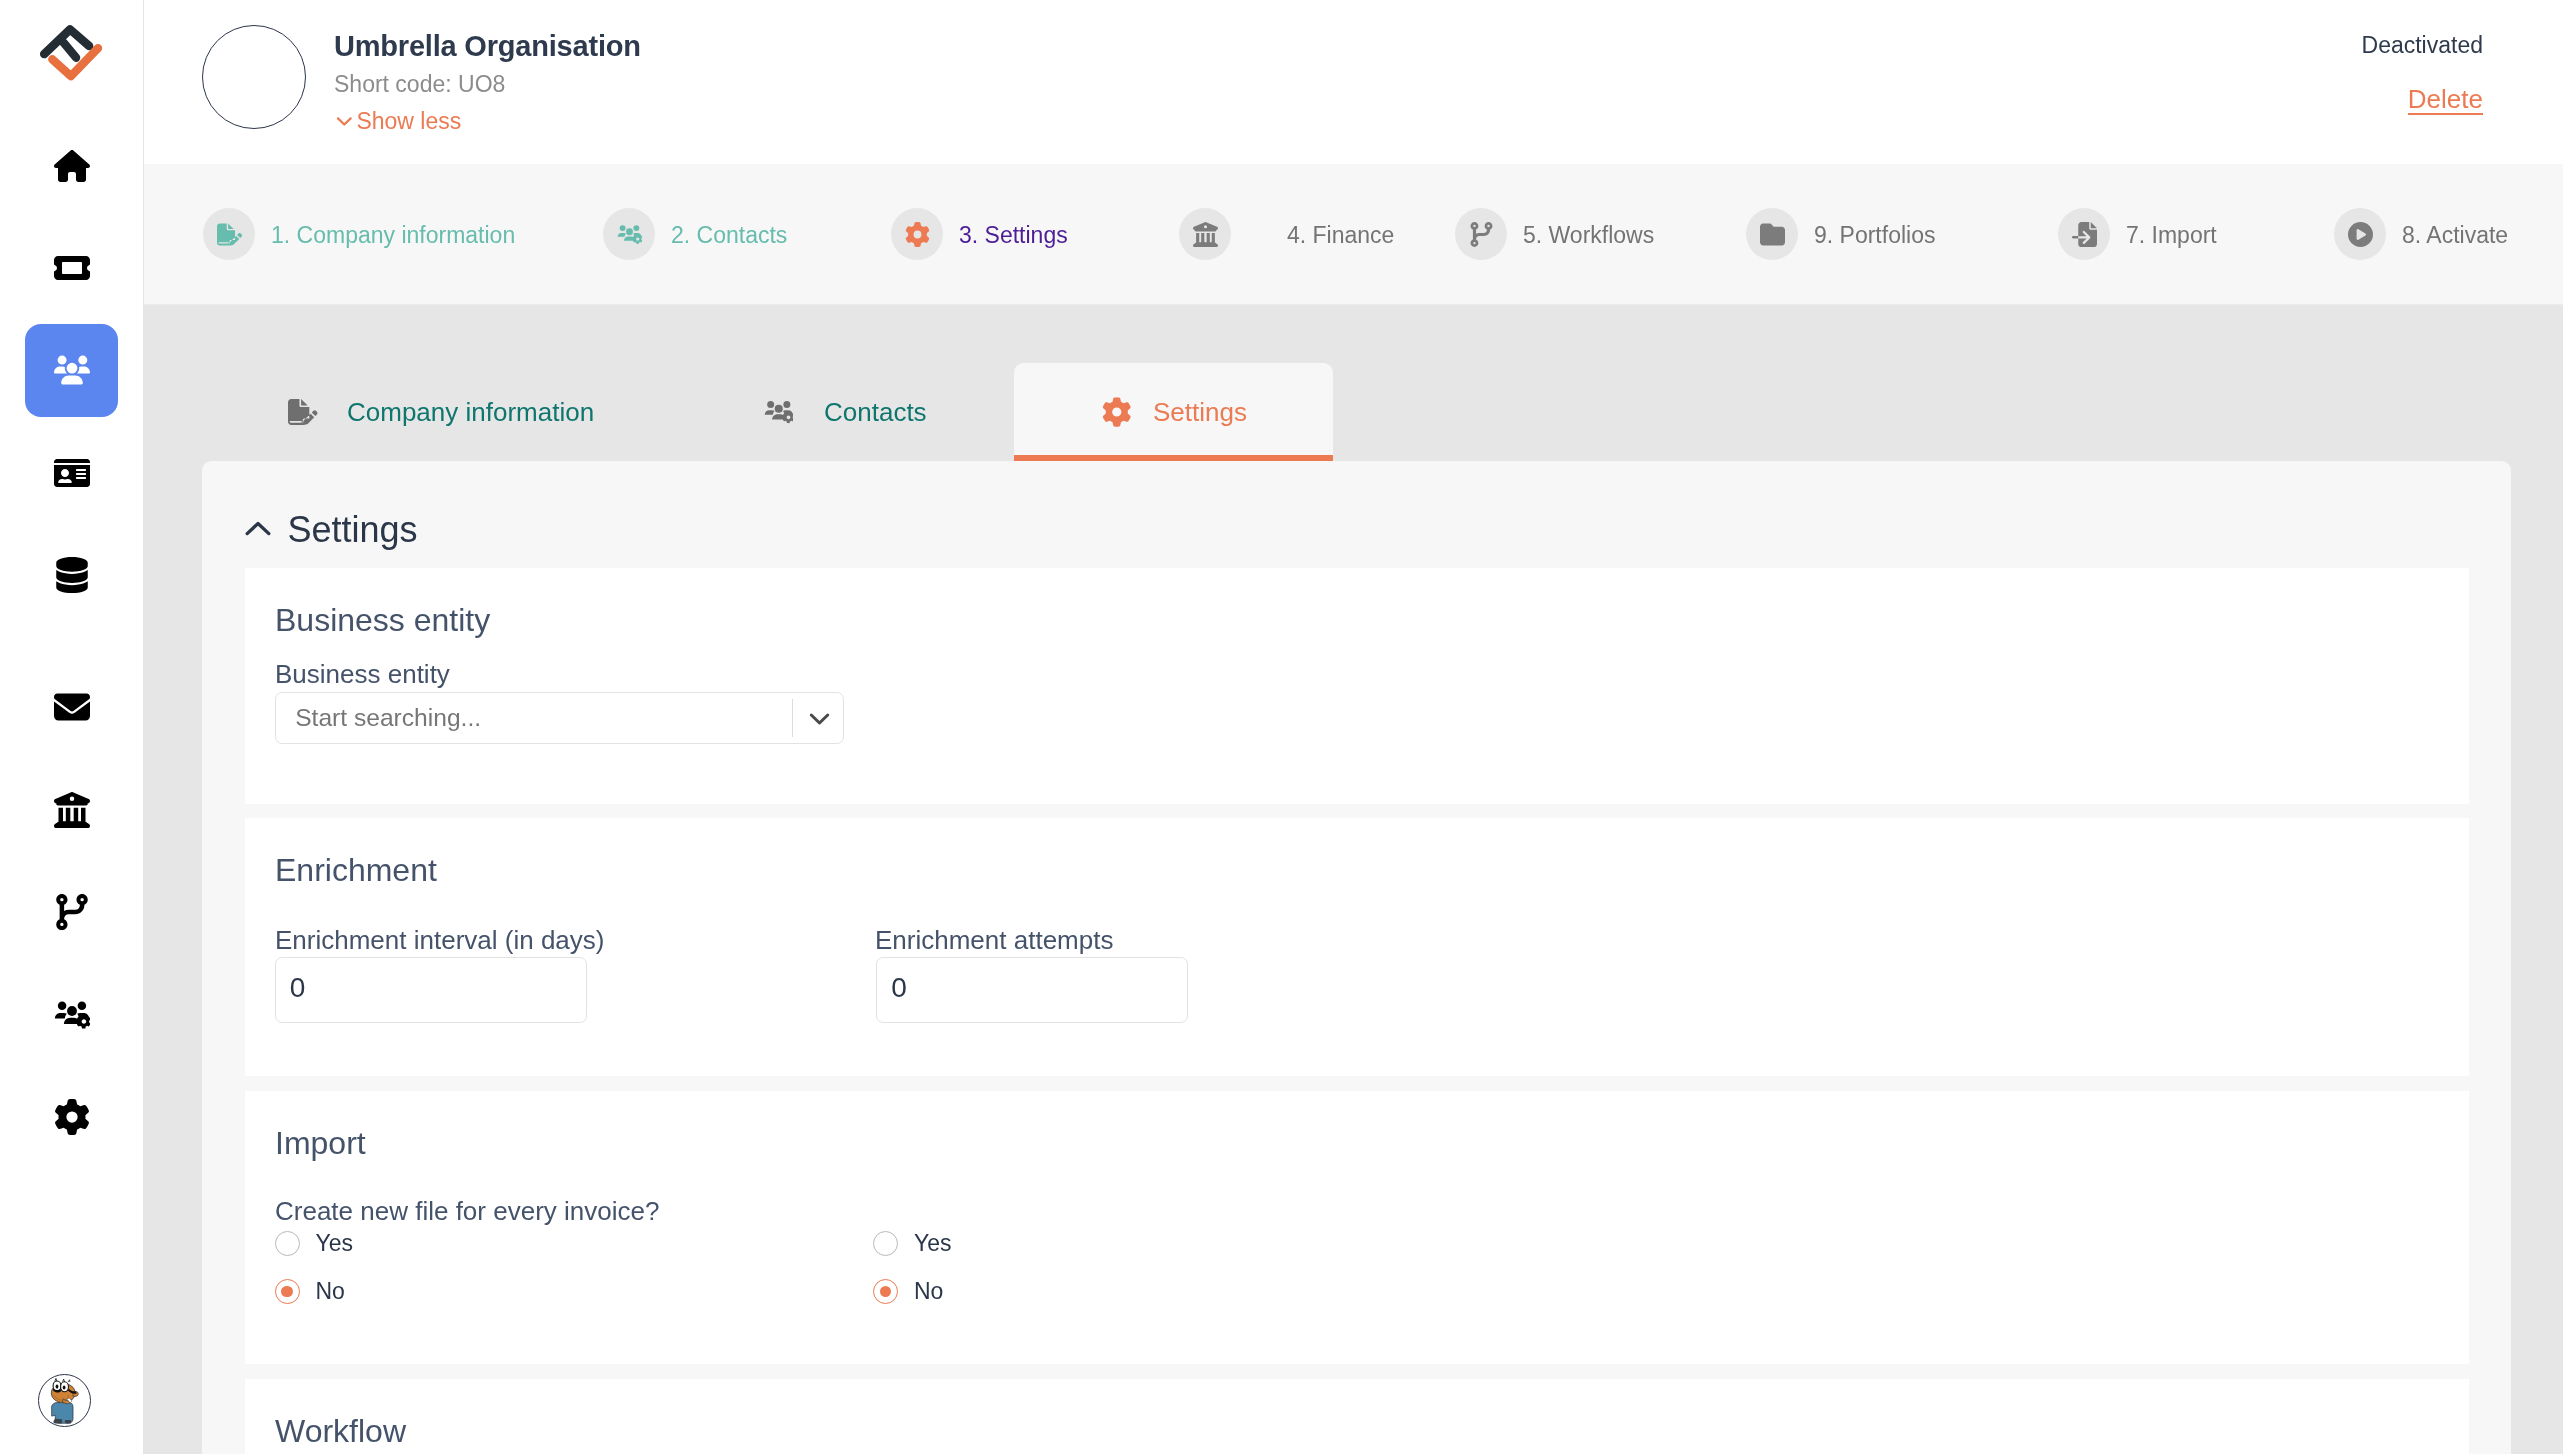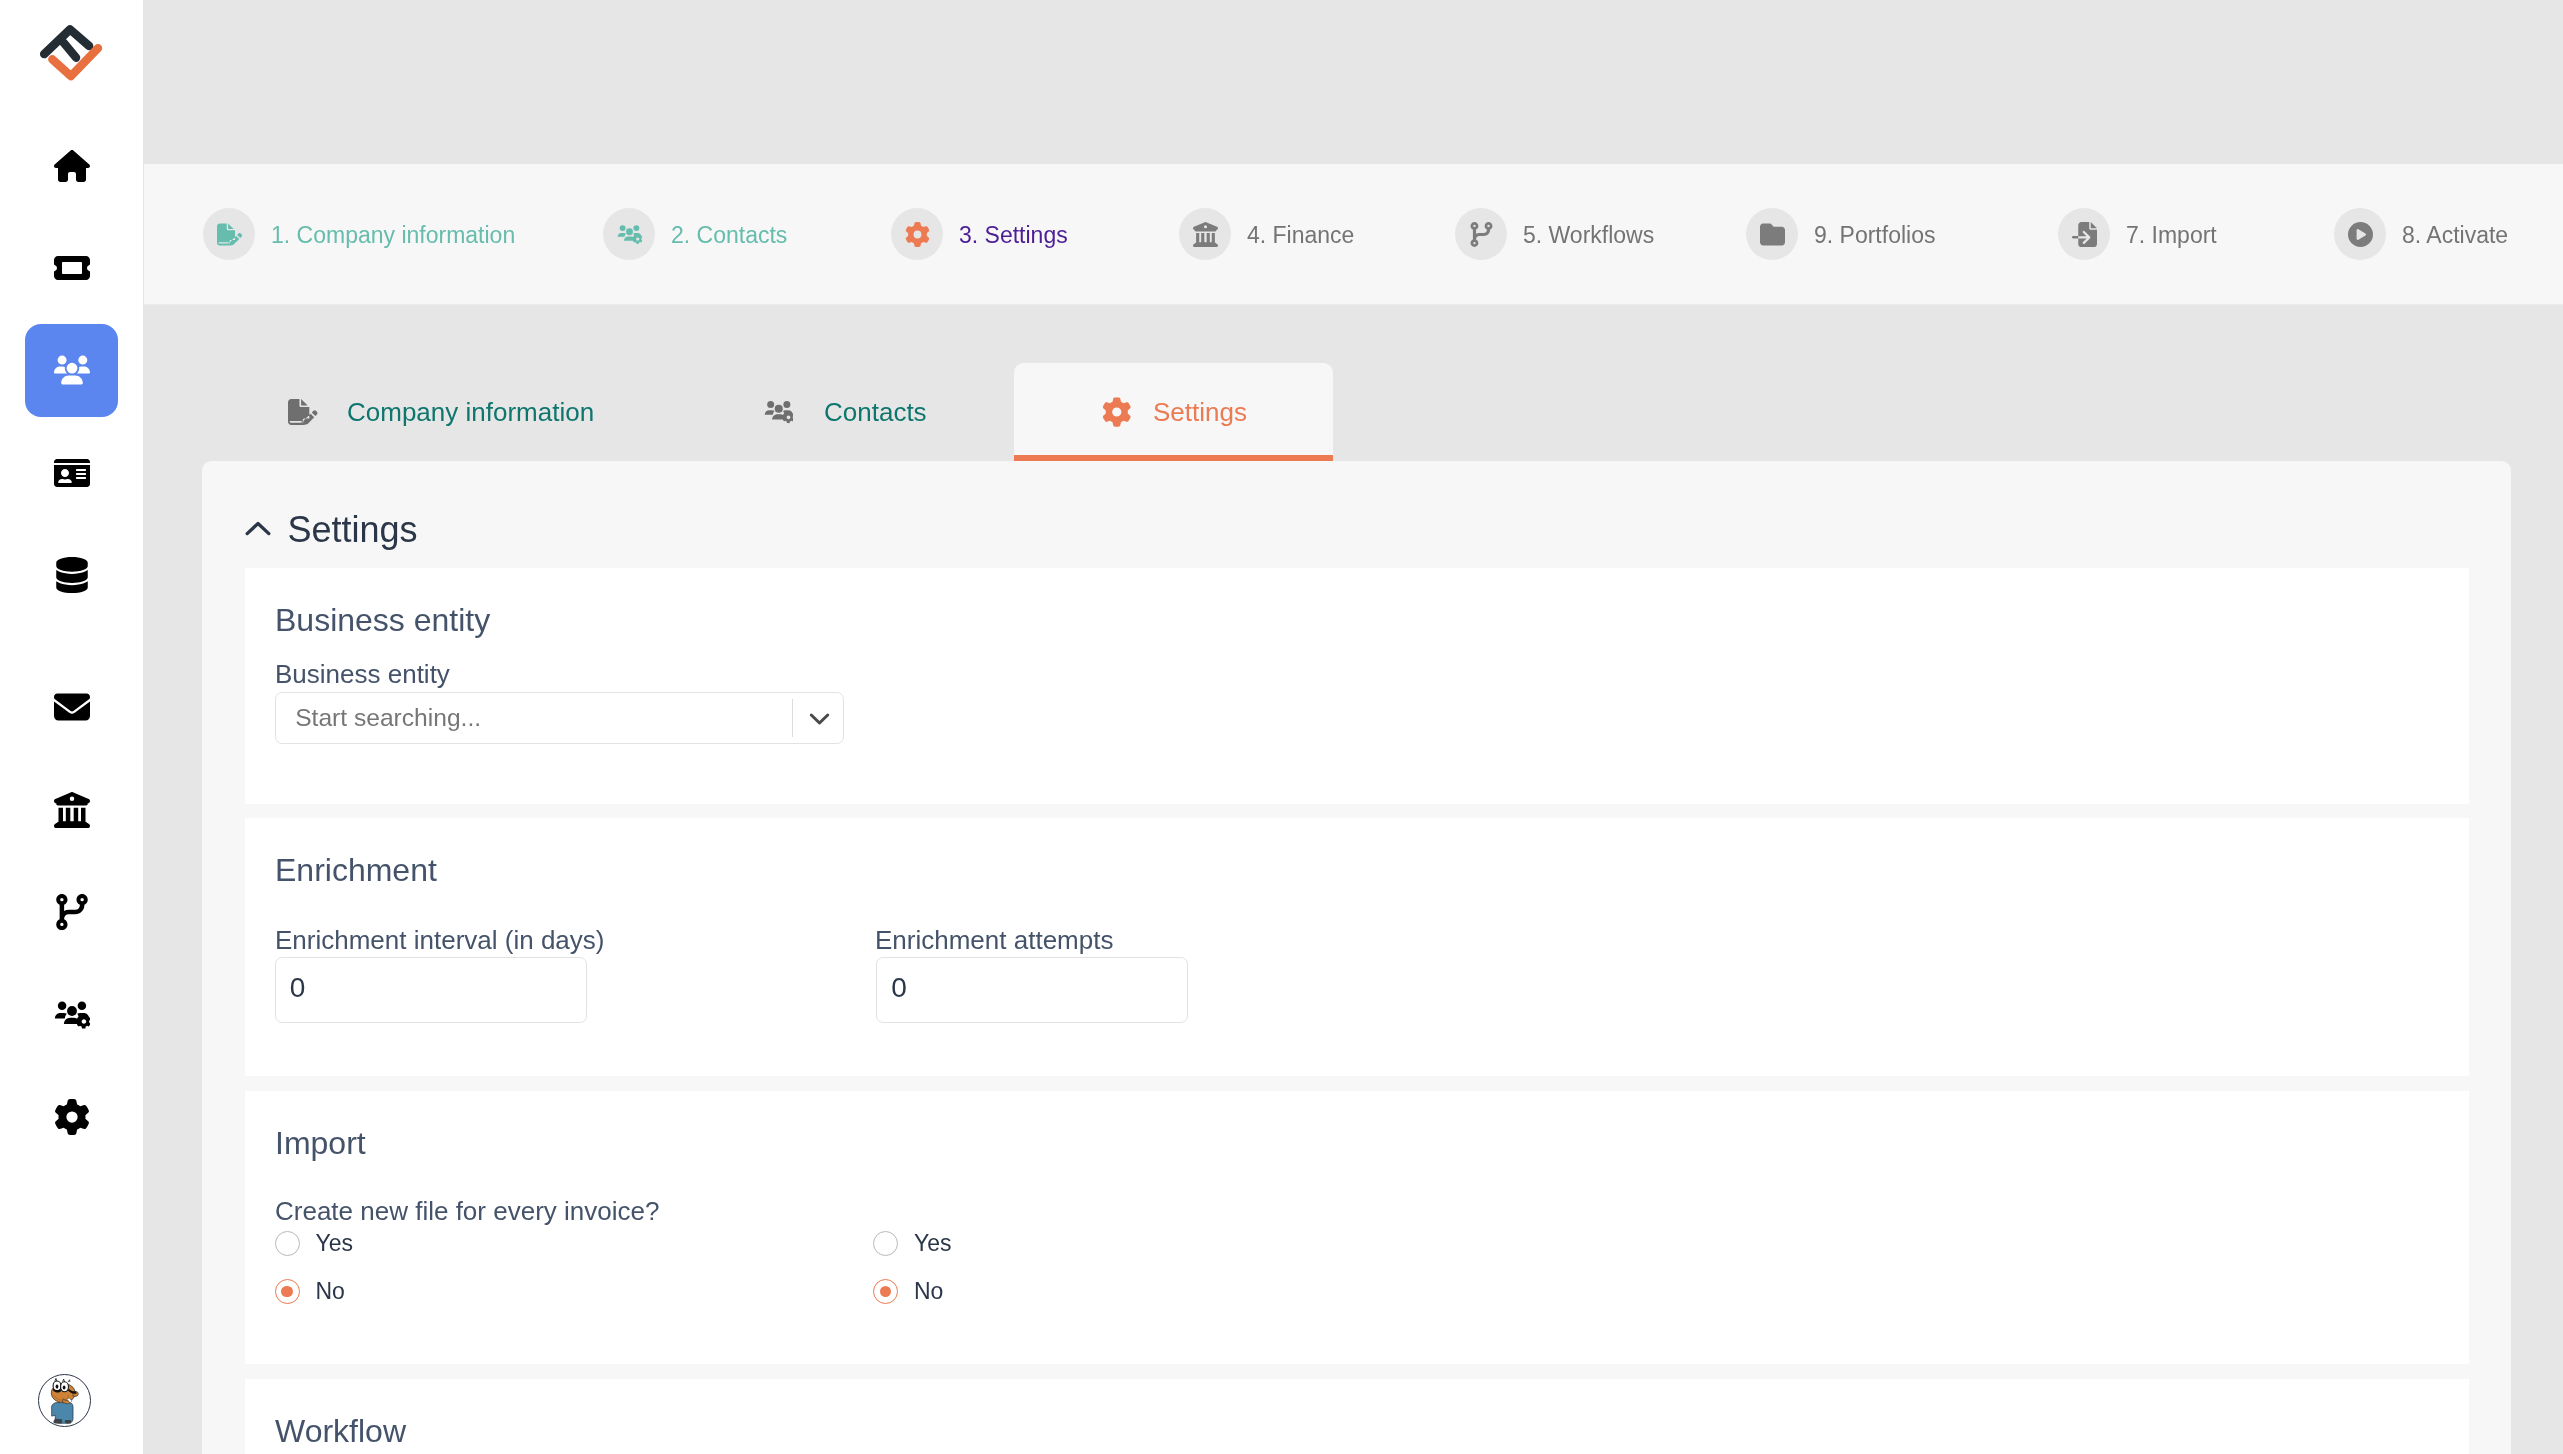--- a/index.html
+++ b/index.html
@@ -172,20 +172,33 @@
 
           <path d="M20 27.5 C23 30 26 31 29 29 L29 26 C26 27.5 23 26.5 21 24.5 Z" fill="#cd8236" stroke="#24323c" stroke-width="0.7"></path>
           <path d="M25 25 L29 29 L31 27 L27.5 23.5 Z" fill="#fff" stroke="#24323c" stroke-width="0.5"></path>
         </g>
       </svg>
     </div>
   </div>
 
   <div class="main"></div>
 
+  <div class="pagehead">
+    <div class="org-avatar"></div>
+    <div class="org-name">Umbrella Organisation</div>
+    <div class="org-code">Short code: UO8</div>
+    <div class="showless">
+      <svg width="20.6" height="20.6" viewBox="0 0 24 24">
+          <path d="M4.6 8.6l7.4 7.2 7.4-7.2" fill="none" stroke="#ec7a52" stroke-width="2.6" stroke-linecap="round" stroke-linejoin="round"></path>
+        </svg>
+      <span>Show less</span>
+    </div>
+    <div class="status">Deactivated</div>
+    <div class="delete">Delete</div>
+  </div>
 
   <div class="steps">
       <div class="step done" style="left: 59px; text-align: right;">
         <div class="step-ic">
           <svg width="25" height="25" viewBox="0 0 576 512" fill="#66bcad">
             <path d="M64 0C28.7 0 0 28.7 0 64V448c0 35.3 28.7 64 64 64H288V416c0-17.7 14.3-32 32-32h96V160H256c-17.7 0-32-14.3-32-32V0H64zM256 0V128H384L256 0zM549.8 235.7l14.4 14.4c15.6 15.6 15.6 40.9 0 56.6l-29.4 29.4-71-71 29.4-29.4c15.6-15.6 40.9-15.6 56.6 0zM311.9 417L441.1 287.8l71 71L382.9 487.9c-4.1 4.1-9.2 7-14.9 8.4l-60.1 15c-5.5 1.4-11.2-.2-15.2-4.2s-5.6-9.7-4.2-15.2l15-60.1c1.4-5.6 4.3-10.8 8.4-14.9zM32 448c0-8.8 7.2-16 16-16h208c8.8 0 16 7.2 16 16s-7.2 16-16 16H48c-8.8 0-16-7.2-16-16z"></path>
           </svg>
         </div>
         <div class="step-lb">1. Company information</div>
       </div>
@@ -204,21 +217,21 @@
         <div class="step-lb">2. Contacts</div>
       </div>
       <div class="step cur" style="left: 747px;">
         <div class="step-ic">
           <svg width="25" height="25" viewBox="0 0 512 512" fill="#ec7a52">
             <path d="M495.9 166.6c3.2 8.7 .5 18.4-6.4 24.6l-43.3 39.4c1.1 8.3 1.7 16.8 1.7 25.4s-.6 17.1-1.7 25.4l43.3 39.4c6.9 6.2 9.6 15.9 6.4 24.6c-4.4 11.9-9.7 23.3-15.8 34.3l-4.7 8.1c-6.6 11-14 21.4-22.1 31.2c-5.9 7.2-15.7 9.6-24.5 6.8l-55.7-17.7c-13.4 10.3-28.2 18.9-44 25.4l-12.5 57.1c-2 9.1-9 16.3-18.2 17.8c-13.8 2.3-28 3.5-42.5 3.5s-28.7-1.2-42.5-3.5c-9.2-1.5-16.2-8.7-18.2-17.8l-12.5-57.1c-15.8-6.5-30.6-15.1-44-25.4L83.1 425.9c-8.8 2.8-18.6 .3-24.5-6.8c-8.1-9.8-15.5-20.2-22.1-31.2l-4.7-8.1c-6.1-11-11.4-22.4-15.8-34.3c-3.2-8.7-.5-18.4 6.4-24.6l43.3-39.4C64.6 273.1 64 264.6 64 256s.6-17.1 1.7-25.4L22.4 191.2c-6.9-6.2-9.6-15.9-6.4-24.6c4.4-11.9 9.7-23.3 15.8-34.3l4.7-8.1c6.6-11 14-21.4 22.1-31.2c5.9-7.2 15.7-9.6 24.5-6.8l55.7 17.7c13.4-10.3 28.2-18.9 44-25.4l12.5-57.1c2-9.1 9-16.3 18.2-17.8C227.3 1.2 241.5 0 256 0s28.7 1.2 42.5 3.5c9.2 1.5 16.2 8.7 18.2 17.8l12.5 57.1c15.8 6.5 30.6 15.1 44 25.4l55.7-17.7c8.8-2.8 18.6-.3 24.5 6.8c8.1 9.8 15.5 20.2 22.1 31.2l4.7 8.1c6.1 11 11.4 22.4 15.8 34.3zM256 336a80 80 0 1 0 0-160 80 80 0 1 0 0 160z"></path>
           </svg>
         </div>
         <div class="step-lb">3. Settings</div>
       </div>
-      <div class="step todo" style="left: 1035px;">
+      <div class="step todo" style="left: 1035px; gap: 40px;">
         <div class="step-ic">
           <svg width="25" height="25" viewBox="0 0 512 512" fill="#7c7c7c">
             <path d="M243.4 2.6l-224 96c-14 6-21.8 21-18.7 35.8S16.8 160 32 160v8c0 13.3 10.7 24 24 24H456c13.3 0 24-10.7 24-24v-8c15.2 0 28.3-10.7 31.3-25.6s-4.8-29.9-18.7-35.8l-224-96c-8-3.4-17.2-3.4-25.2 0zM128 224H64V420.3c-.6 .3-1.2 .7-1.8 1.1l-48 32c-11.7 7.8-17 22.4-12.9 35.9S17.9 512 32 512H480c14.1 0 26.5-9.2 30.6-22.7s-1.1-28.1-12.9-35.9l-48-32c-.6-.4-1.2-.7-1.8-1.1V224H384V416H344V224H280V416H232V224H168V416H128V224zM256 64a32 32 0 1 1 0 64 32 32 0 1 1 0-64z"></path>
           </svg>
         </div>
         <div class="step-lb">4. Finance</div>
       </div>
       <div class="step todo" style="left: 1311px;">
         <div class="step-ic">
           <svg width="25" height="25" viewBox="0 0 448 512" fill="#7c7c7c">

